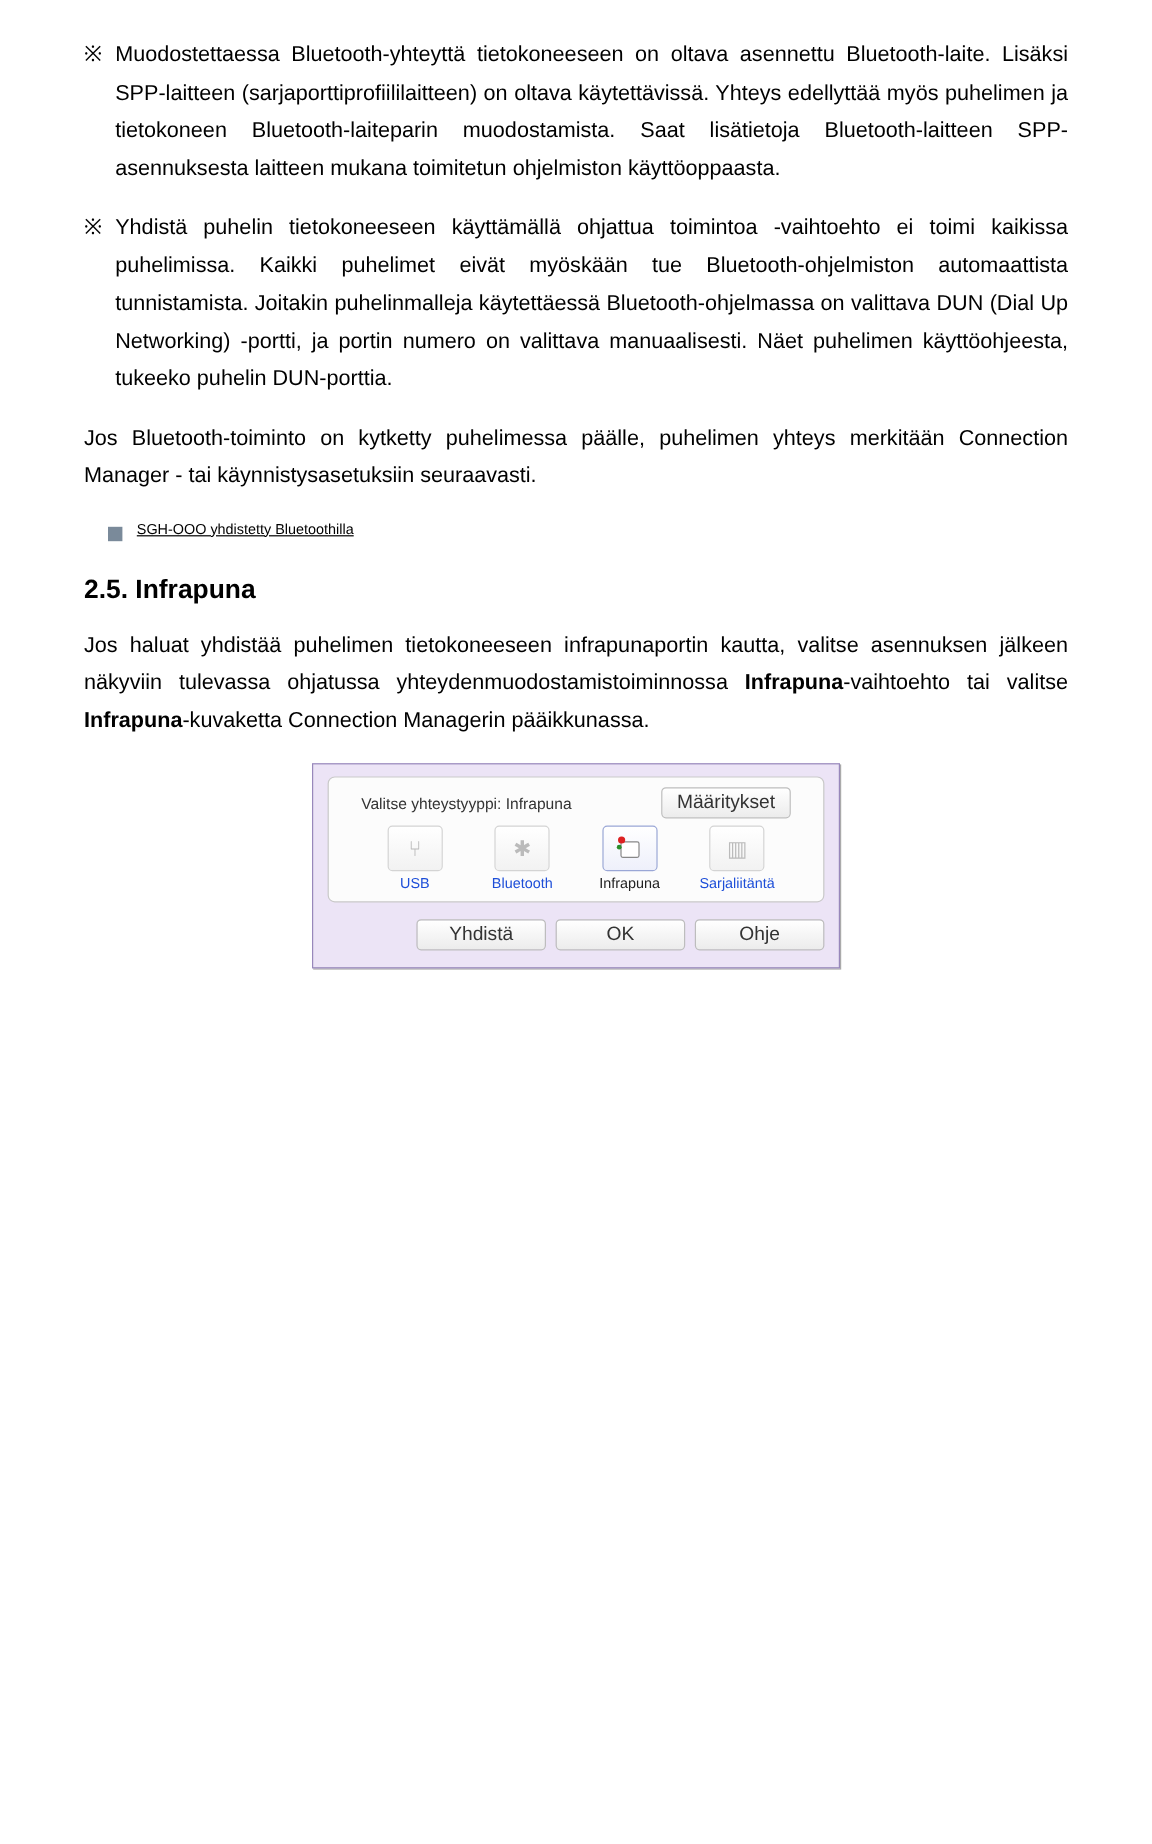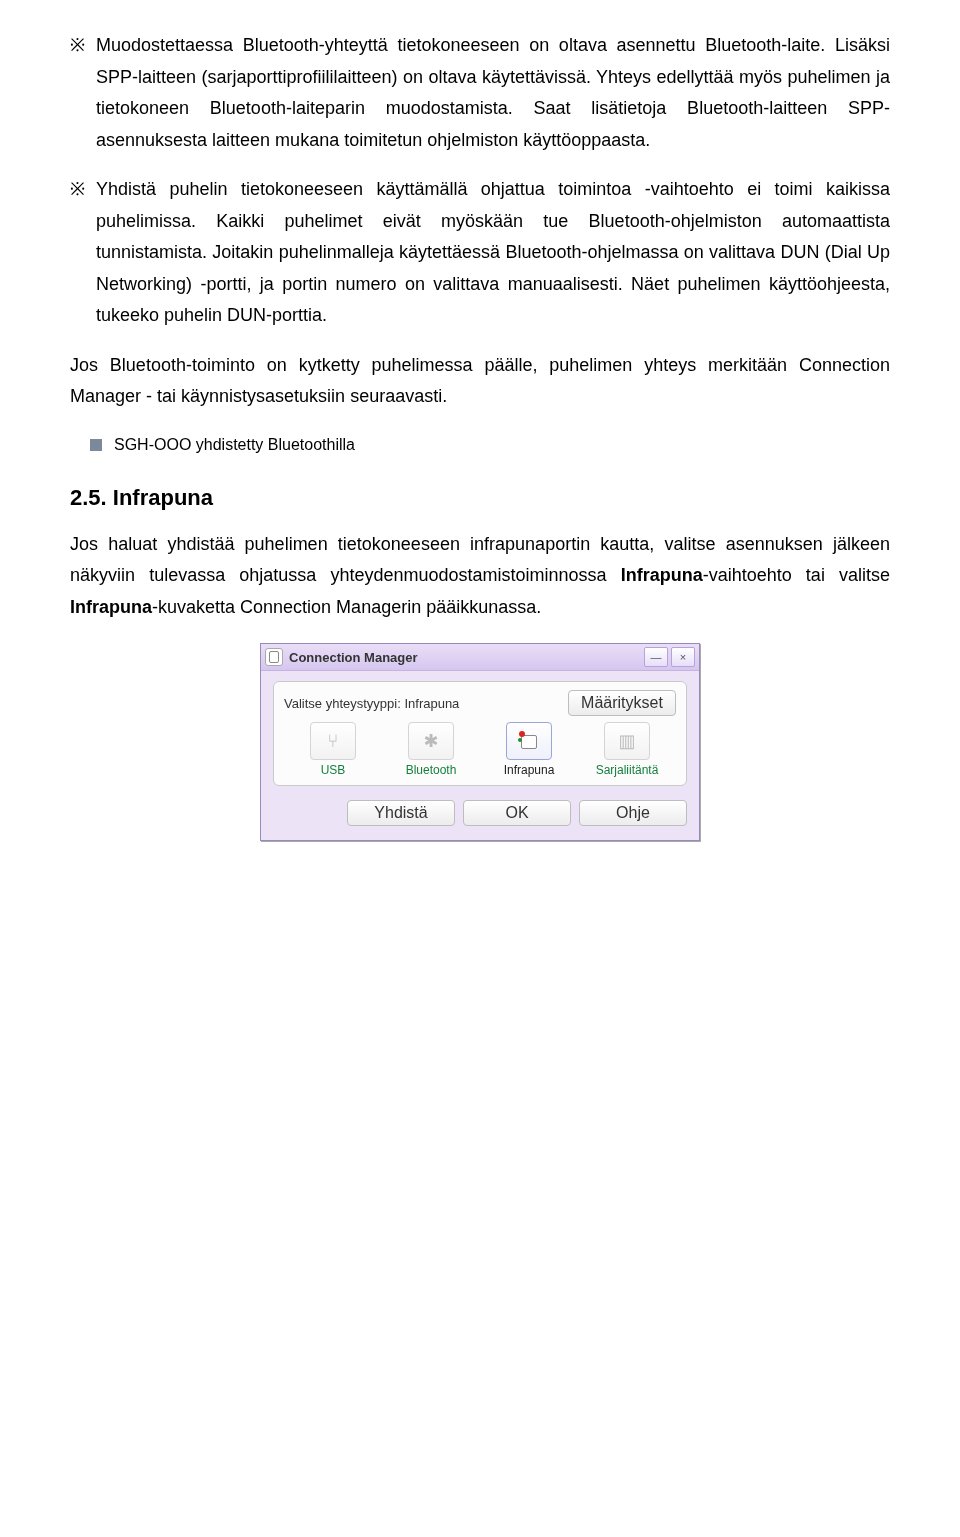--- a/index.html
+++ b/index.html
@@ -29,23 +29,24 @@
     flex: 1;
   }
   .para {
     font-size: 18px;
     line-height: 1.75;
     text-align: justify;
     margin-bottom: 18px;
   }
   .square-bullet {
     display: flex;
-    font-size: 16px;
+    font-size: 12px;
     line-height: 1.75;
     margin-bottom: 22px;
+    text-decoration: underline;
   }
   .square {
     width: 12px;
     height: 12px;
     background: #7a8a9a;
     margin-top: 8px;
     margin-right: 12px;
     margin-left: 20px;
     flex: 0 0 auto;
   }
@@ -110,21 +111,21 @@
     color: #555;
     border-radius: 2px;
   }
   .dbody {
     padding: 10px 12px 14px 12px;
   }
   .inset {
     border: 1px solid #c9c9c9;
     border-radius: 6px;
     background: #fcfcfc;
-    padding: 8px 10px;
+    padding: 8px 27px;
     margin-bottom: 10px;
   }
   .conn-row {
     display: flex;
     align-items: center;
   }
   .conn-label { flex: 1; color: #333; }
   .btn {
     border: 1px solid #bdbdbd;
     background: linear-gradient(#fff,#ececec);
@@ -142,21 +143,21 @@
   .conn-types {
     display: flex;
     justify-content: space-around;
     margin-top: 6px;
   }
   .ct {
     display: flex;
     flex-direction: column;
     align-items: center;
     width: 80px;
-    color: #15803d;
+    color: #1d4ed8;
     font-size: 12px;
   }
   .ct.active { color: #222; }
   .ct .icoframe {
     width: 44px; height: 36px;
     border: 1px solid #d4d4d4;
     border-radius: 4px;
     background: linear-gradient(#fff,#f2f2f2);
     display: flex; align-items: center; justify-content: center;
     margin-bottom: 3px;
@@ -253,26 +254,20 @@
 
   <div class="heading">2.5. Infrapuna</div>
 
   <div class="para">
     <span>Jos haluat yhdistää puhelimen tietokoneeseen infrapunaportin kautta, valitse asennuksen jälkeen näkyviin tulevassa ohjatussa yhteydenmuodostamistoiminnossa </span><span class="bold">Infrapuna</span><span>-vaihtoehto tai valitse </span><span class="bold">Infrapuna</span><span>-kuvaketta Connection Managerin pääikkunassa.</span>
   </div>
 
 
   <div class="dialog-wrap">
     <div class="dialog">
-      <div class="titlebar">
-        <span class="title-icon"></span>
-        <span class="title">Connection Manager</span>
-        <span class="winbtn">—</span>
-        <span class="winbtn">×</span>
-      </div>
       <div class="dbody">
         <div class="inset">
           <div class="conn-row">
             <span class="conn-label">Valitse yhteystyyppi: Infrapuna</span>
             <span class="btn">Määritykset</span>
           </div>
           <div class="conn-types">
             <div class="ct">
               <div class="icoframe">
                   <span class="ico-usb"></span>

